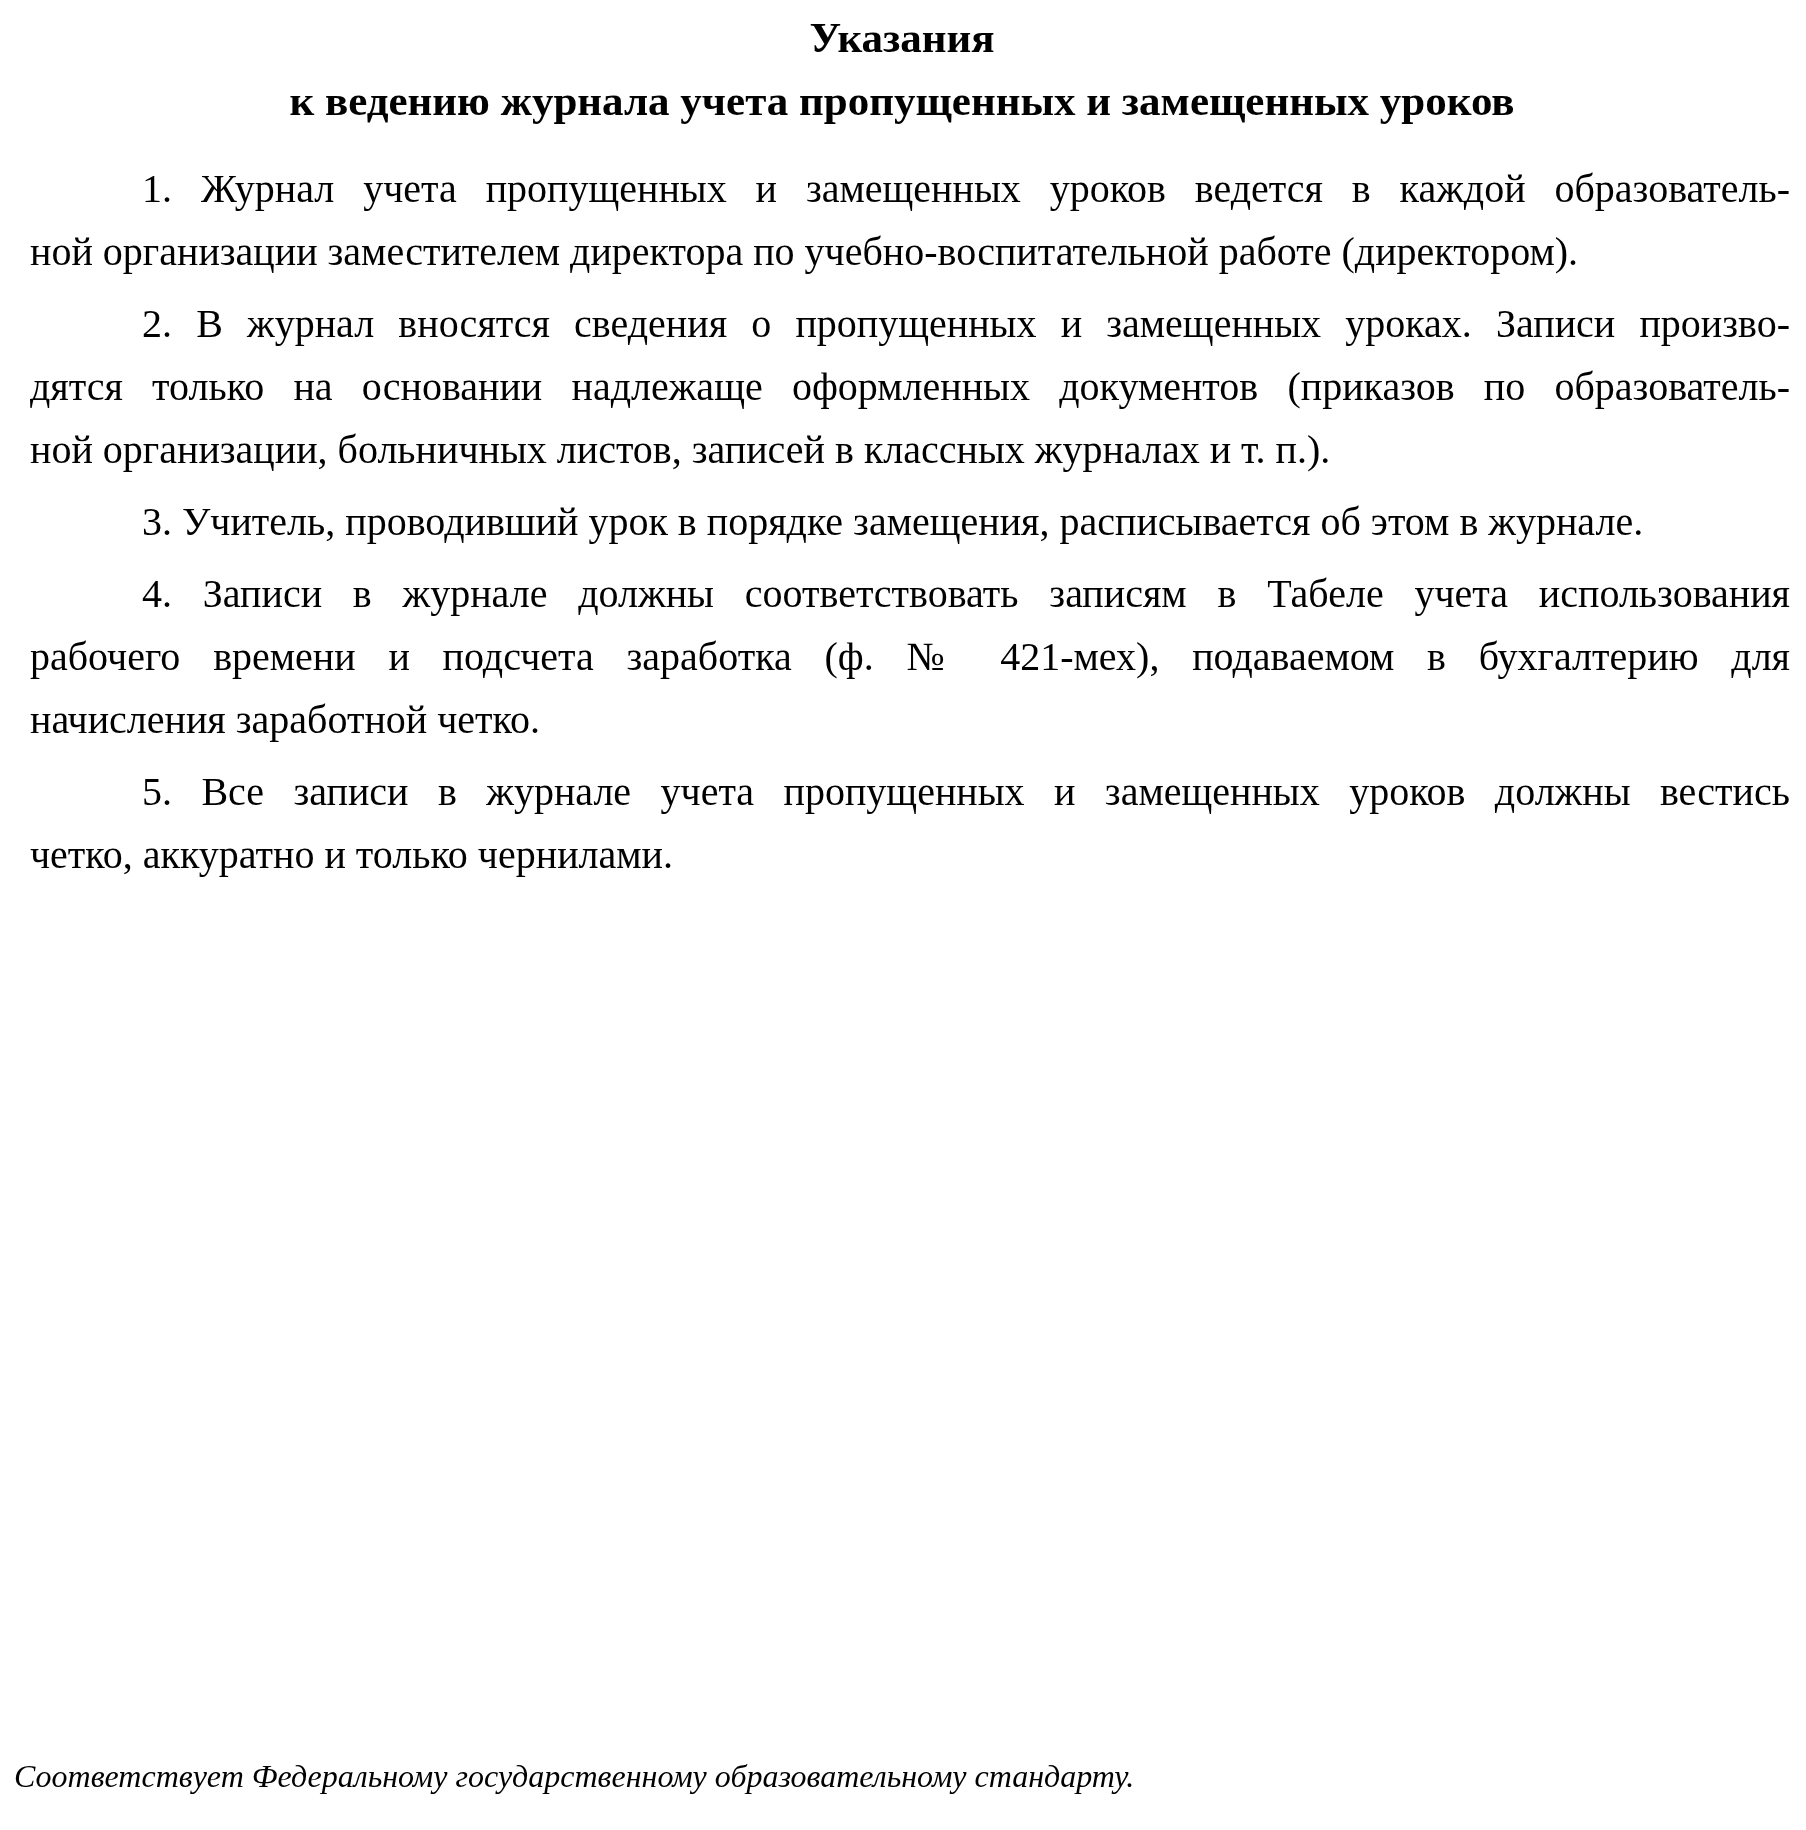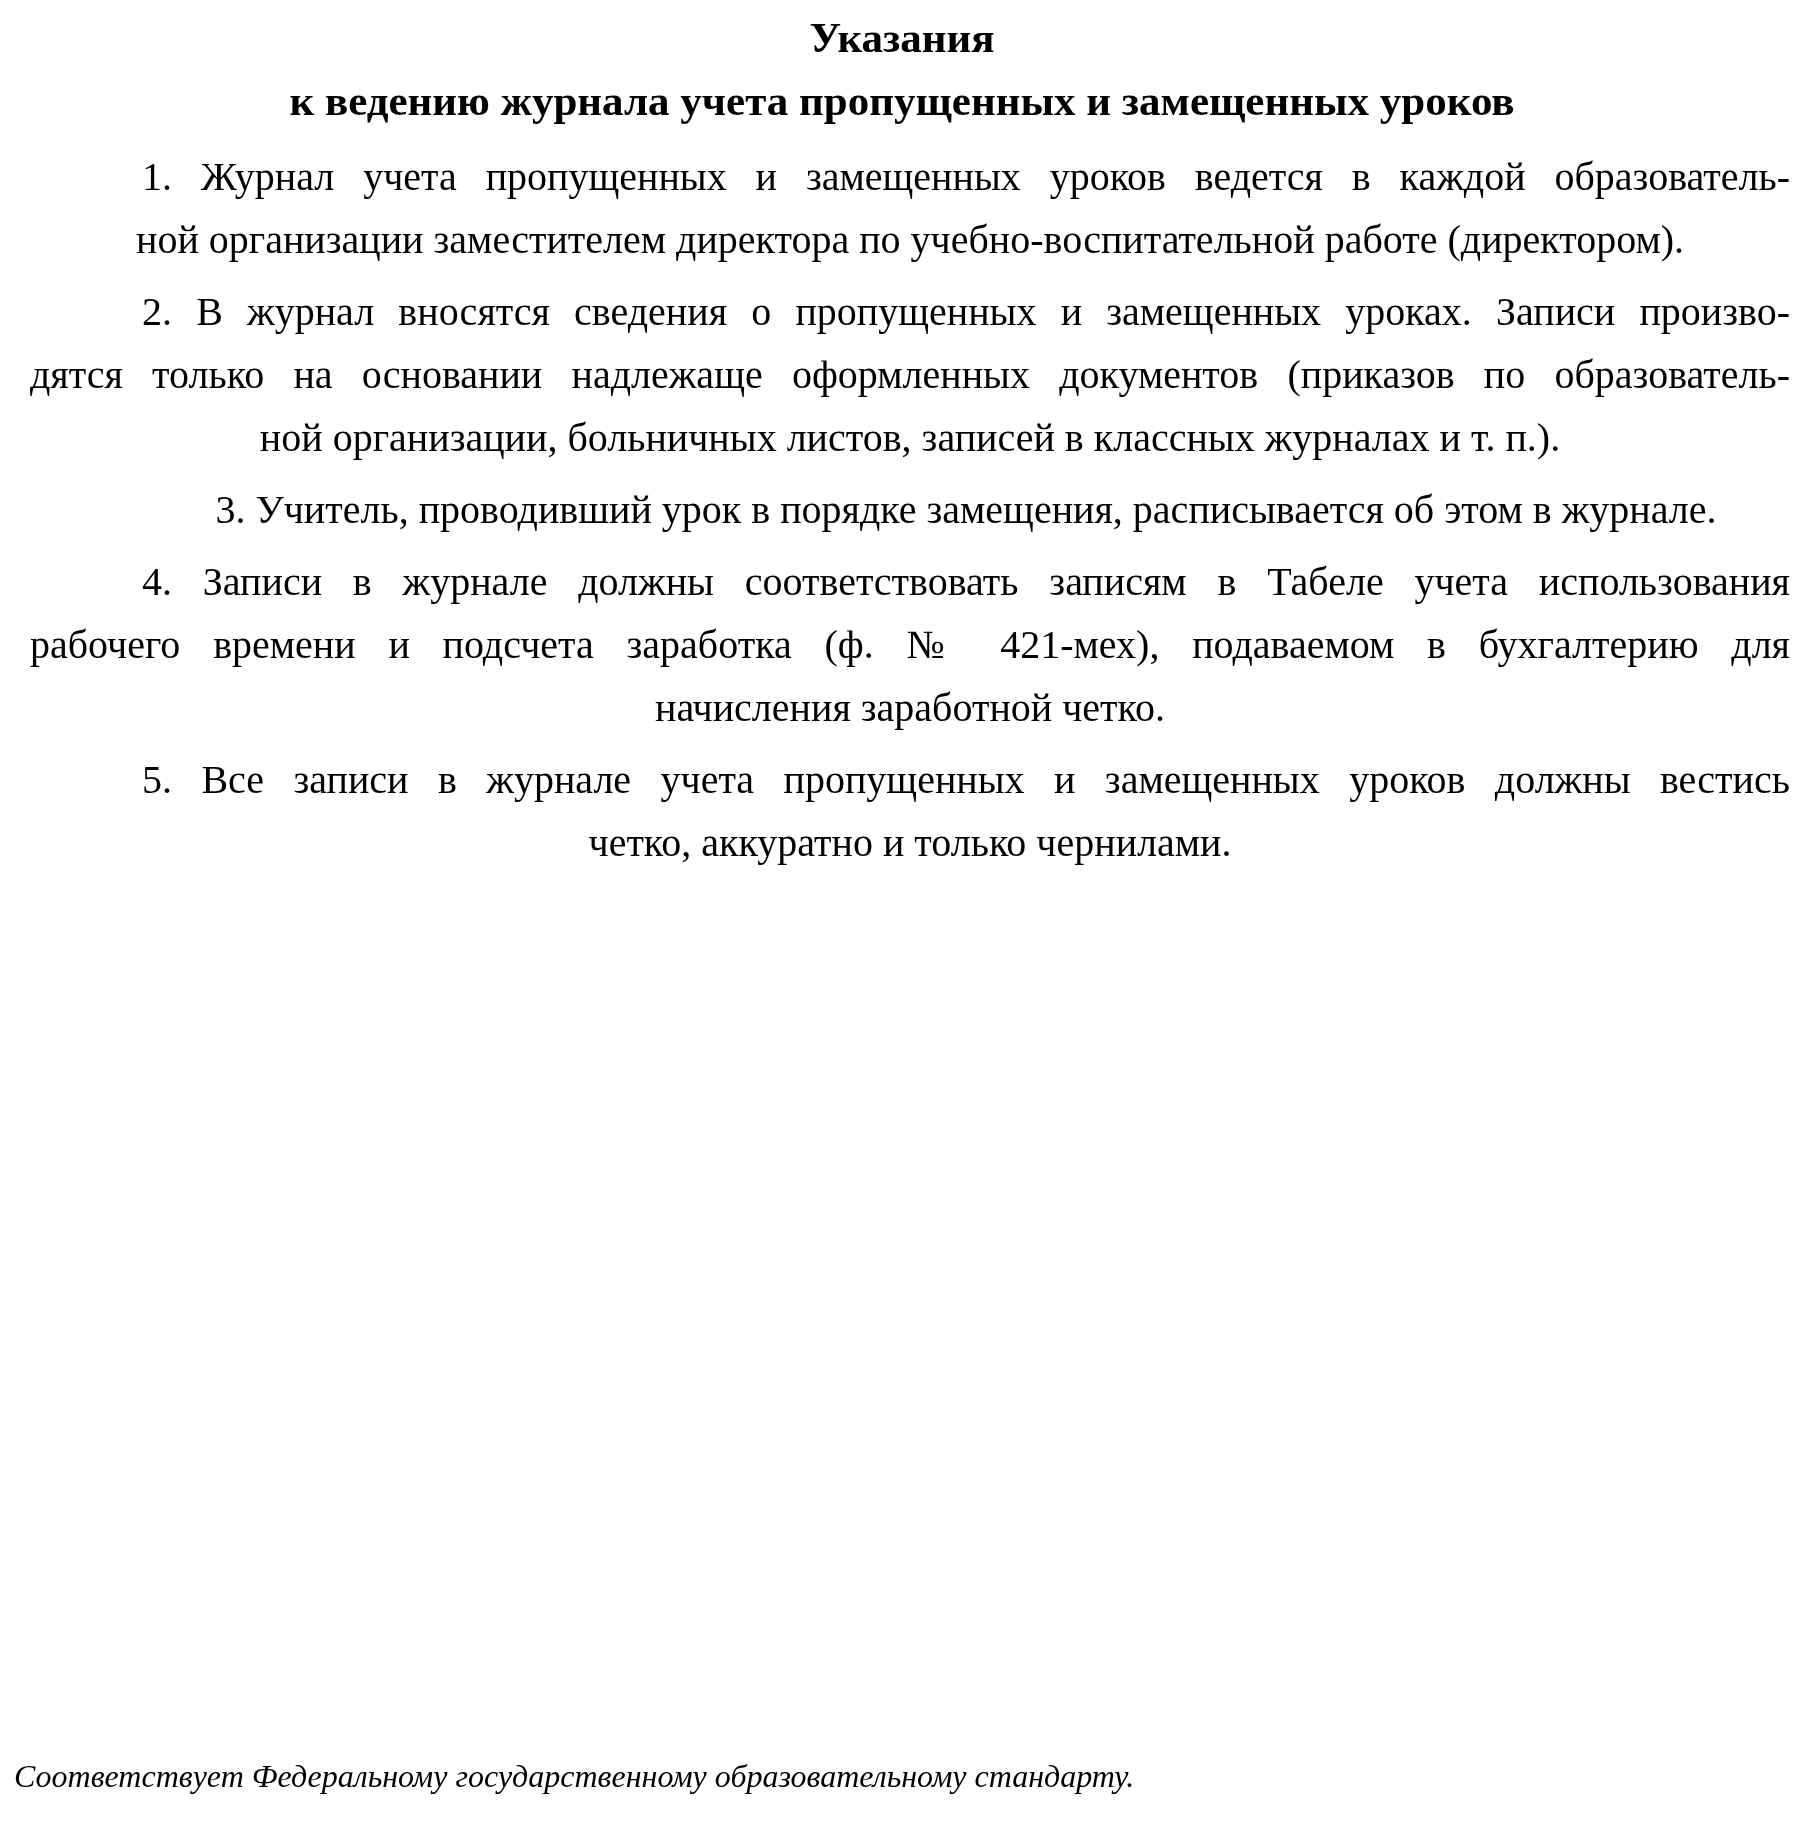--- a/index.html
+++ b/index.html
@@ -13,36 +13,36 @@
     height: 1830px;
     background: #ffffff;
     color: #000000;
     font-family: "Liberation Serif", serif;
     padding: 6px 16px 12px 14px;
     display: flex;
     flex-direction: column;
     overflow: hidden;
   }
   .title-block {
-    margin-bottom: 4px;
+    margin-bottom: 16px;
   }
   .title-line {
     font-size: 43px;
     font-weight: bold;
     line-height: 63px;
     text-align: center;
   }
   .para {
     margin-top: 9px;
     margin-left: 16px;
   }
   .line {
     font-size: 40px;
     line-height: 63px;
-    text-align: center;
+    text-align: left;
   }
   .indent {
     padding-left: 112px;
   }
   .just {
     text-align: justify;
     text-align-last: justify;
   }
   .footer-line {
     margin-top: auto;

